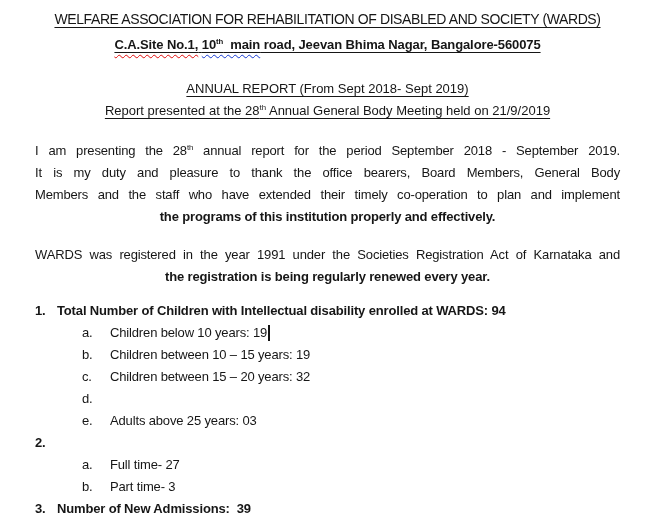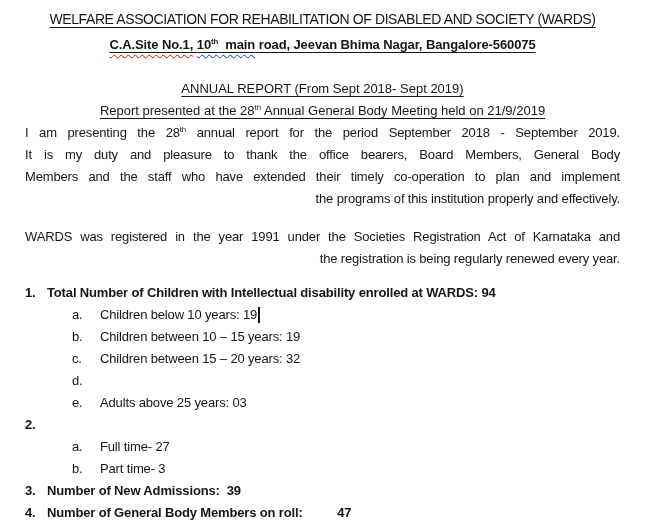--- a/index.html
+++ b/index.html
@@ -1,38 +1,38 @@
 <!DOCTYPE html>
 <html><head>
 <meta charset="utf-8">
 <style>
   html,body { margin:0; padding:0; }
   body {
     width:645px; height:524px; overflow:hidden; background:#ffffff;
     font-family:"Liberation Sans", sans-serif; color:#161616;
   }
-  .page { box-sizing:border-box; width:645px; height:468px; padding:6px 25px 0 25px; background:#ffffff; }
+  .page { box-sizing:border-box; width:645px; height:468px; padding:6px 25px 0 35px; background:#ffffff; }
 
   
   .hline { text-align:center; }
   .h1 { font-size:14px; line-height:26px; letter-spacing:-0.4px; }
   .h2 { font-size:13px; line-height:26px; font-weight:bold; letter-spacing:-0.1px; white-space:pre-wrap; }
   .t1 { margin-top:20px; }
   .t1,.t2 { font-size:13px; line-height:22px; font-weight:normal; }
   .u { text-decoration:underline; text-decoration-thickness:1.3px; text-underline-offset:2.5px; text-decoration-color:#161616; }
   .sqred  { text-decoration:underline; text-decoration-style:wavy; text-decoration-color:#e00b0b; text-decoration-thickness:1px; text-underline-offset:4.5px; }
   .sqblue { text-decoration:underline; text-decoration-style:wavy; text-decoration-color:#1539d2; text-decoration-thickness:1px; text-underline-offset:4.5px; }
   sup { font-size:0.6em; vertical-align:super; line-height:0; }
 
   
   .para { font-size:13px; line-height:22px; letter-spacing:-0.15px; }
-  .p1 { margin-top:0; }
+  .p1 { margin-top:18px; }
   .p2 { margin-top:16px; }
   .jline { text-align:justify; text-align-last:justify; white-space:nowrap; }
-  .lline { text-align:right; }
+  .lline { text-align:center;font-weight:bold; }
 
   
   .list { margin-top:12px; font-size:13px; line-height:22px; letter-spacing:-0.15px; }
   .li { display:flex; align-items:flex-start; }
   .li .mk { flex:0 0 22px; }
   .lv2 { padding-left:47px; }
   .lv2 .mk { flex:0 0 28px; }
   .b { font-weight:bold; }
   .tx { white-space:pre-wrap; }
   .caret { display:inline-block; width:1.5px; height:16px; background:#141414; margin-left:1px; margin-top:3px; }

